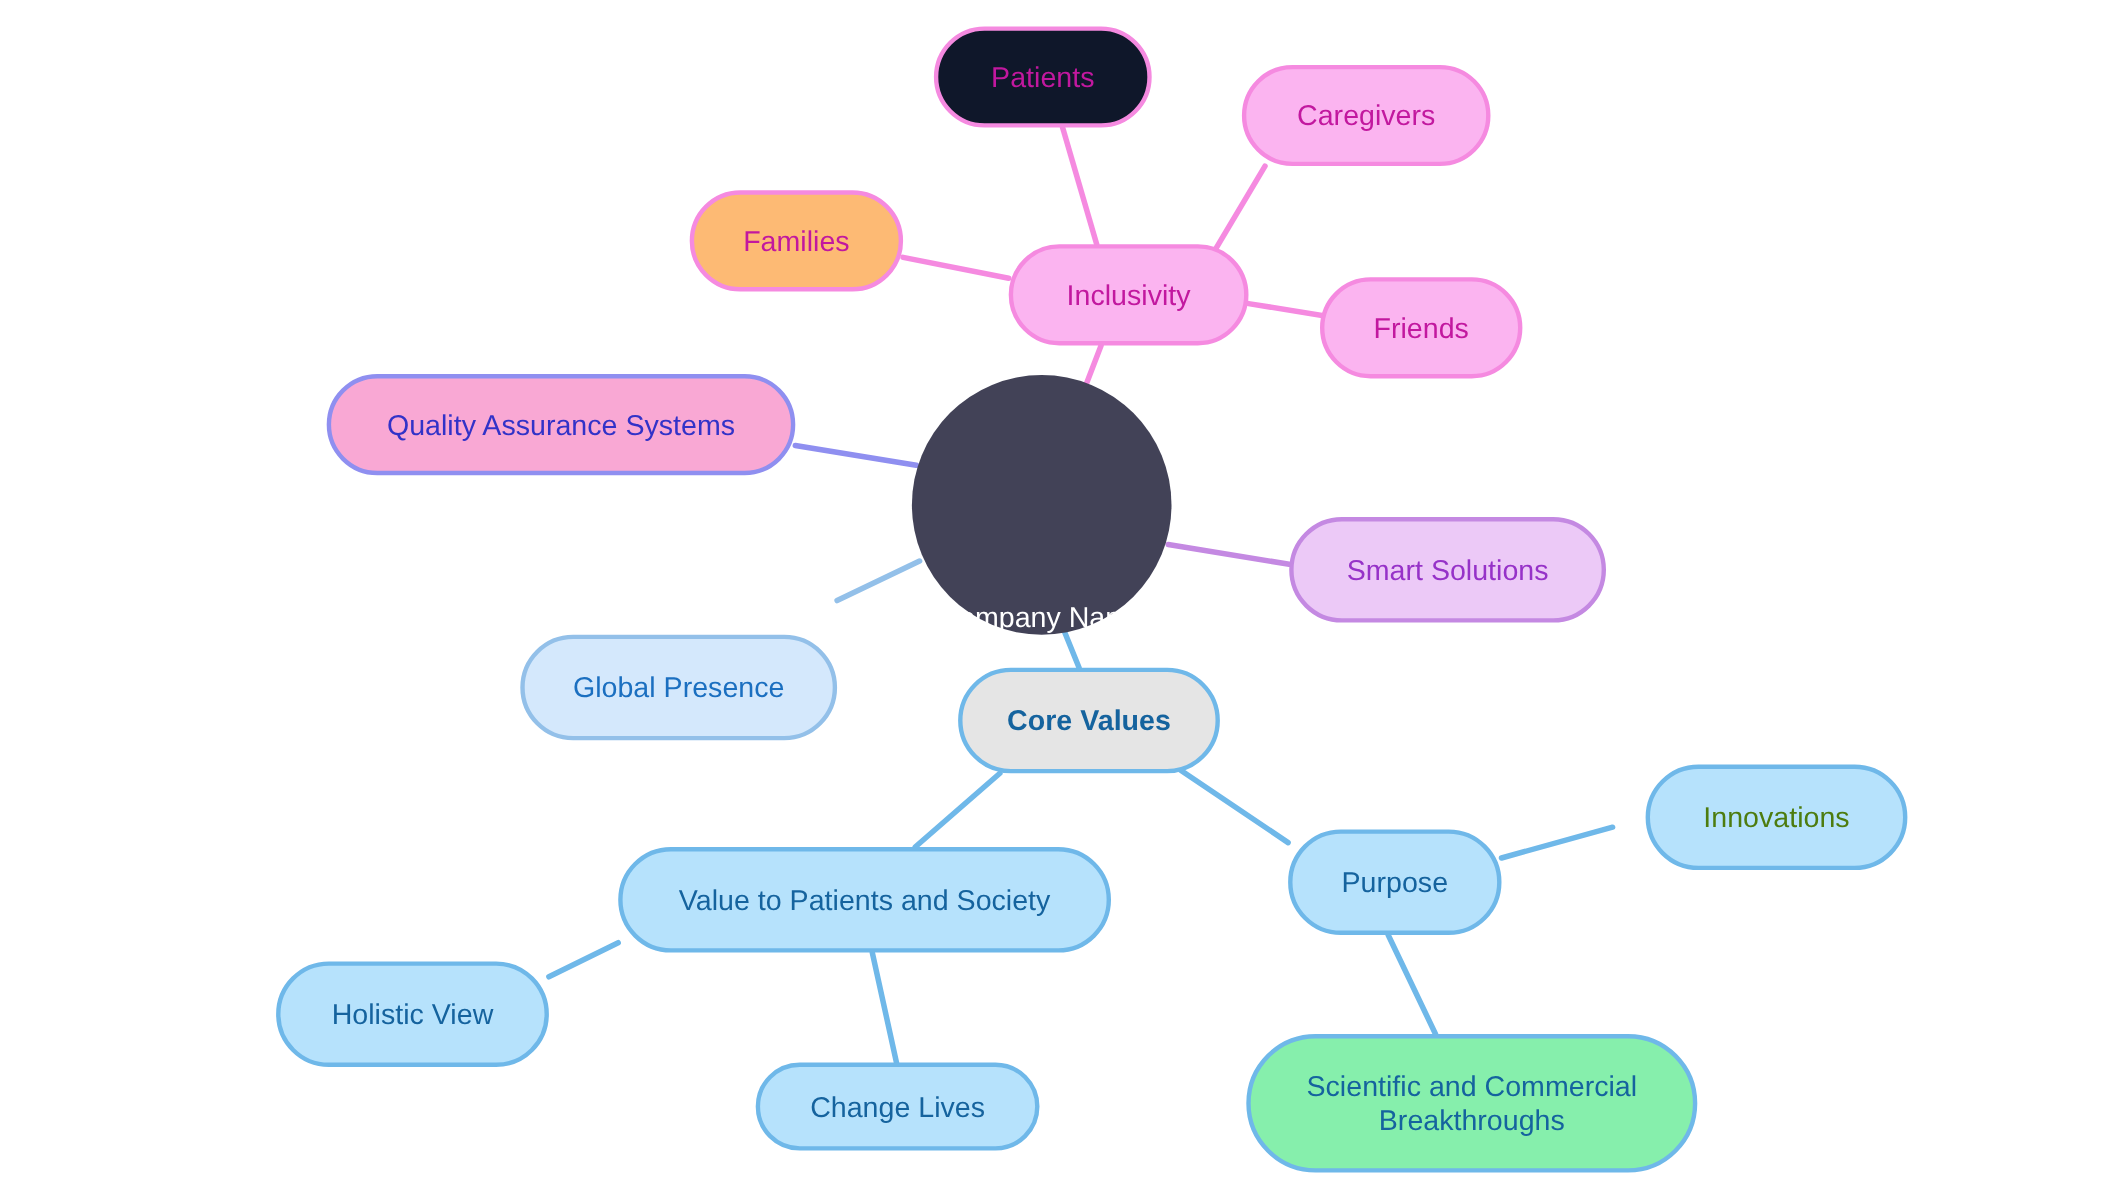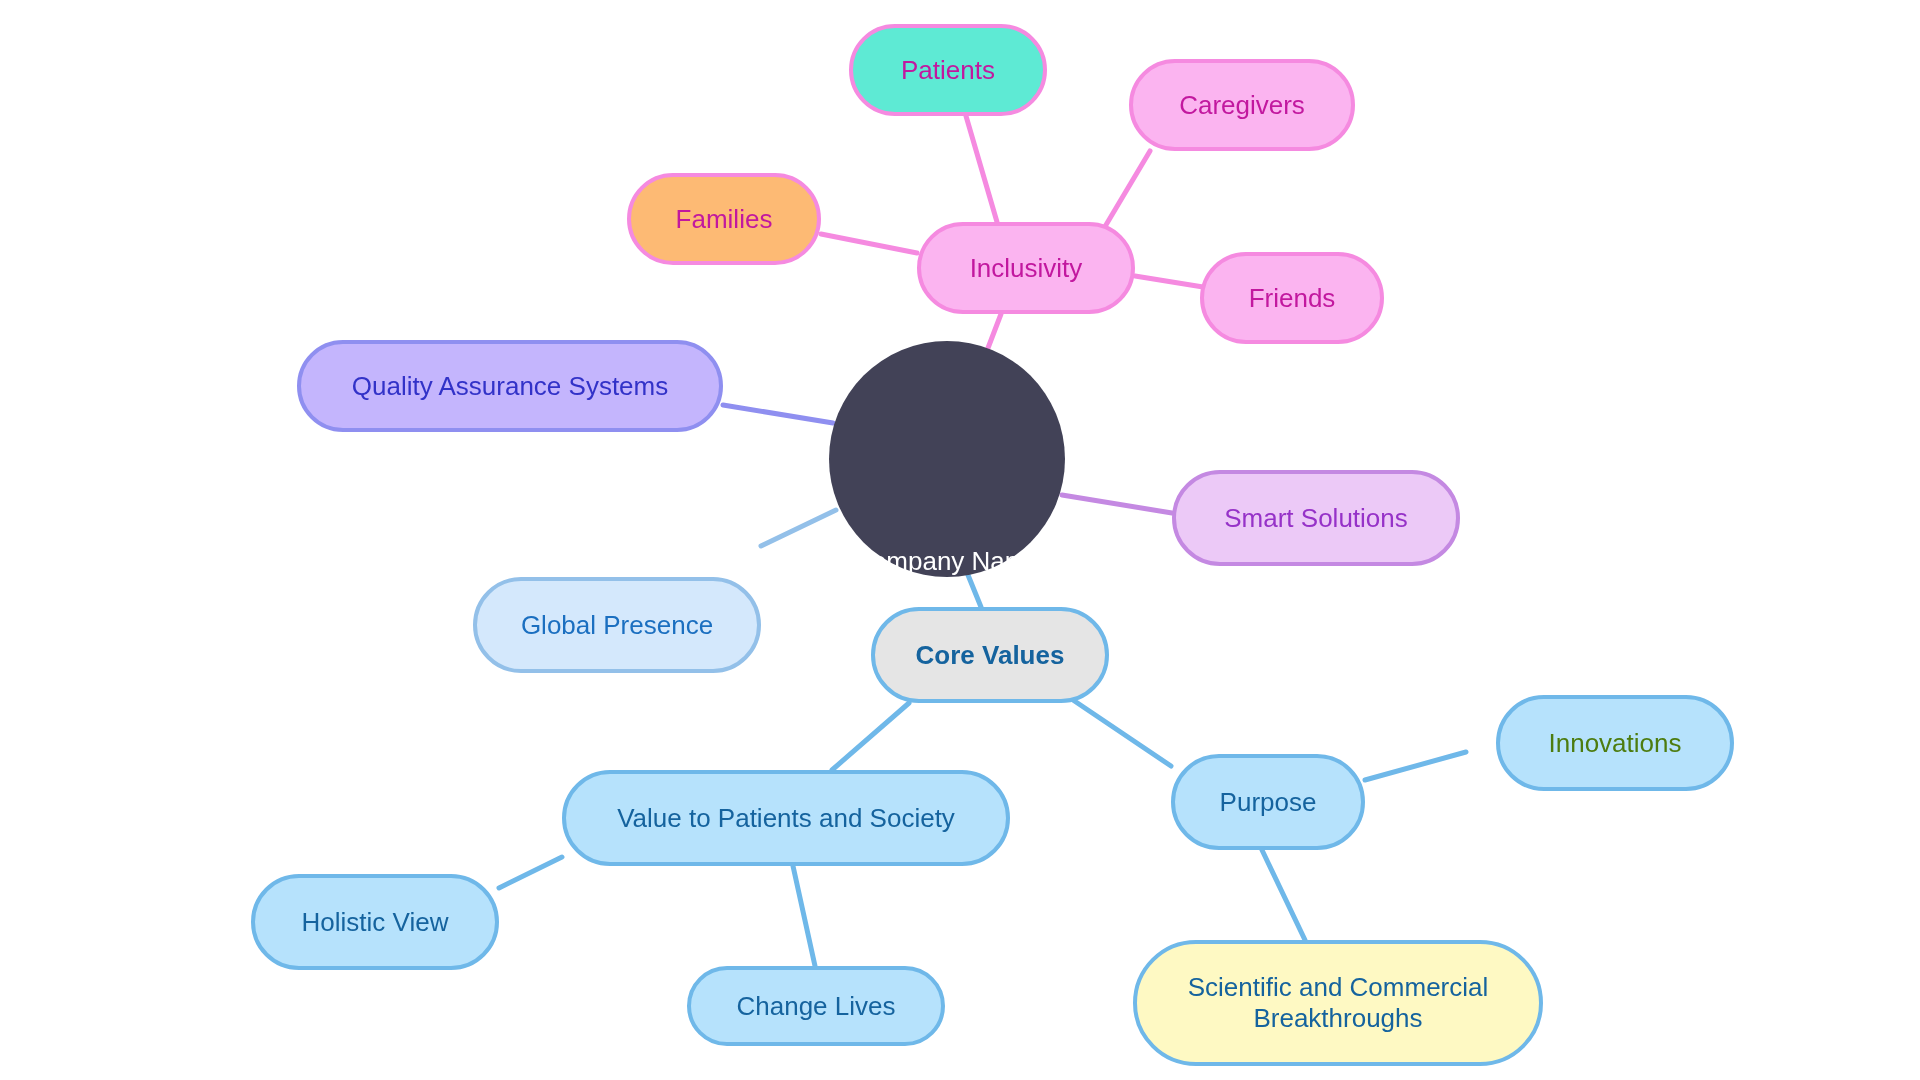--- a/index.html
+++ b/index.html
@@ -96,30 +96,30 @@
       <line x1="968" y1="575" x2="981" y2="607" stroke="#6fb8e9" stroke-width="5" stroke-linecap="round"></line>
       <line x1="909" y1="703" x2="832" y2="770" stroke="#6fb8e9" stroke-width="5" stroke-linecap="round"></line>
       <line x1="1073" y1="700" x2="1171" y2="766" stroke="#6fb8e9" stroke-width="5" stroke-linecap="round"></line>
       <line x1="1365" y1="780" x2="1466" y2="752" stroke="#6fb8e9" stroke-width="5" stroke-linecap="round"></line>
       <line x1="1262" y1="850" x2="1305" y2="940" stroke="#6fb8e9" stroke-width="5" stroke-linecap="round"></line>
       <line x1="562" y1="857" x2="499" y2="888" stroke="#6fb8e9" stroke-width="5" stroke-linecap="round"></line>
       <line x1="793" y1="866" x2="815" y2="966" stroke="#6fb8e9" stroke-width="5" stroke-linecap="round"></line>
     </svg>
   <div id="node-layer">
       <div class="node node-root" style="left: 829px; top: 341px; width: 236px; height: 236px; background: rgb(66, 66, 87); color: rgb(255, 255, 255);"><span>Company Name</span></div>
-      <div class="node fam-pink" style="left: 849px; top: 24px; width: 198px; height: 92px; border-radius: 46px; border-width: 4px; font-size: 26px; background: #5eead4; border-color: rgb(245, 138, 224); color: rgb(194, 24, 159);"><span>Patients</span></div>
+      <div class="node fam-pink" style="left: 849px; top: 24px; width: 198px; height: 92px; border-radius: 46px; border-width: 4px; font-size: 26px; background: #0f172a; border-color: rgb(245, 138, 224); color: rgb(194, 24, 159);"><span>Patients</span></div>
       <div class="node fam-pink" style="left: 1129px; top: 59px; width: 226px; height: 92px; border-radius: 46px; border-width: 4px; font-size: 26px; background: rgb(251, 180, 240); border-color: rgb(245, 138, 224); color: rgb(194, 24, 159);"><span>Caregivers</span></div>
       <div class="node fam-pink" style="left: 627px; top: 173px; width: 194px; height: 92px; border-radius: 46px; border-width: 4px; font-size: 26px; background: #fdba74; border-color: rgb(245, 138, 224); color: rgb(194, 24, 159);"><span>Families</span></div>
       <div class="node fam-pink" style="left: 917px; top: 222px; width: 218px; height: 92px; border-radius: 46px; border-width: 4px; font-size: 26px; background: rgb(251, 180, 240); border-color: rgb(245, 138, 224); color: rgb(194, 24, 159);"><span>Inclusivity</span></div>
       <div class="node fam-pink" style="left: 1200px; top: 252px; width: 184px; height: 92px; border-radius: 46px; border-width: 4px; font-size: 26px; background: rgb(251, 180, 240); border-color: rgb(245, 138, 224); color: rgb(194, 24, 159);"><span>Friends</span></div>
-      <div class="node fam-periwinkle" style="left: 297px; top: 340px; width: 426px; height: 92px; border-radius: 46px; border-width: 4px; font-size: 26px; background: #c4b5fd; border-color: rgb(143, 143, 240); color: rgb(50, 50, 200);"><span>Quality Assurance Systems</span></div>
+      <div class="node fam-periwinkle" style="left: 297px; top: 340px; width: 426px; height: 92px; border-radius: 46px; border-width: 4px; font-size: 26px; background: #f9a8d4; border-color: rgb(143, 143, 240); color: rgb(50, 50, 200);"><span>Quality Assurance Systems</span></div>
       <div class="node fam-violet" style="left: 1172px; top: 470px; width: 288px; height: 96px; border-radius: 48px; border-width: 4px; font-size: 26px; background: rgb(236, 201, 247); border-color: rgb(196, 137, 226); color: rgb(150, 50, 200);"><span>Smart Solutions</span></div>
       <div class="node fam-paleblue" style="left: 473px; top: 537px; width: 288px; height: 96px; border-radius: 48px; border-width: 4px; font-size: 26px; background: rgb(212, 232, 252); border-color: rgb(147, 192, 233); color: rgb(27, 111, 192); margin-top: 40px;"><span>Global Presence</span></div>
       <div class="node fam-blue" style="left: 871px; top: 607px; width: 238px; height: 96px; border-radius: 48px; border-width: 4px; font-size: 26px; background: #e5e5e5; border-color: rgb(111, 184, 233); color: rgb(21, 99, 158); font-weight: bold;"><span>Core Values</span></div>
       <div class="node fam-blue" style="left: 562px; top: 770px; width: 448px; height: 96px; border-radius: 48px; border-width: 4px; font-size: 26px; background: rgb(182, 226, 252); border-color: rgb(111, 184, 233); color: rgb(21, 99, 158); text-align: right;"><span>Value to Patients and Society</span></div>
       <div class="node fam-blue" style="left: 1171px; top: 754px; width: 194px; height: 96px; border-radius: 48px; border-width: 4px; font-size: 26px; background: rgb(182, 226, 252); border-color: rgb(111, 184, 233); color: rgb(21, 99, 158);"><span>Purpose</span></div>
       <div class="node fam-blue" style="left: 1496px; top: 695px; width: 238px; height: 96px; border-radius: 48px; border-width: 4px; font-size: 26px; background: rgb(182, 226, 252); border-color: rgb(111, 184, 233); color: #4d7c0f;"><span>Innovations</span></div>
       <div class="node fam-blue" style="left: 251px; top: 874px; width: 248px; height: 96px; border-radius: 48px; border-width: 4px; font-size: 26px; background: rgb(182, 226, 252); border-color: rgb(111, 184, 233); color: rgb(21, 99, 158);"><span>Holistic View</span></div>
       <div class="node fam-blue" style="left: 687px; top: 966px; width: 258px; height: 80px; border-radius: 48px; border-width: 4px; font-size: 26px; background: rgb(182, 226, 252); border-color: rgb(111, 184, 233); color: rgb(21, 99, 158);"><span>Change Lives</span></div>
-      <div class="node fam-blue" style="left: 1133px; top: 940px; width: 410px; height: 126px; border-radius: 63px; border-width: 4px; font-size: 26px; background: #fef9c3; border-color: rgb(111, 184, 233); color: rgb(21, 99, 158);"><span>Scientific and Commercial
+      <div class="node fam-blue" style="left: 1133px; top: 940px; width: 410px; height: 126px; border-radius: 63px; border-width: 4px; font-size: 26px; background: #86efac; border-color: rgb(111, 184, 233); color: rgb(21, 99, 158);"><span>Scientific and Commercial
 Breakthroughs</span></div>
     </div>
 </div>
 
 </body></html>

